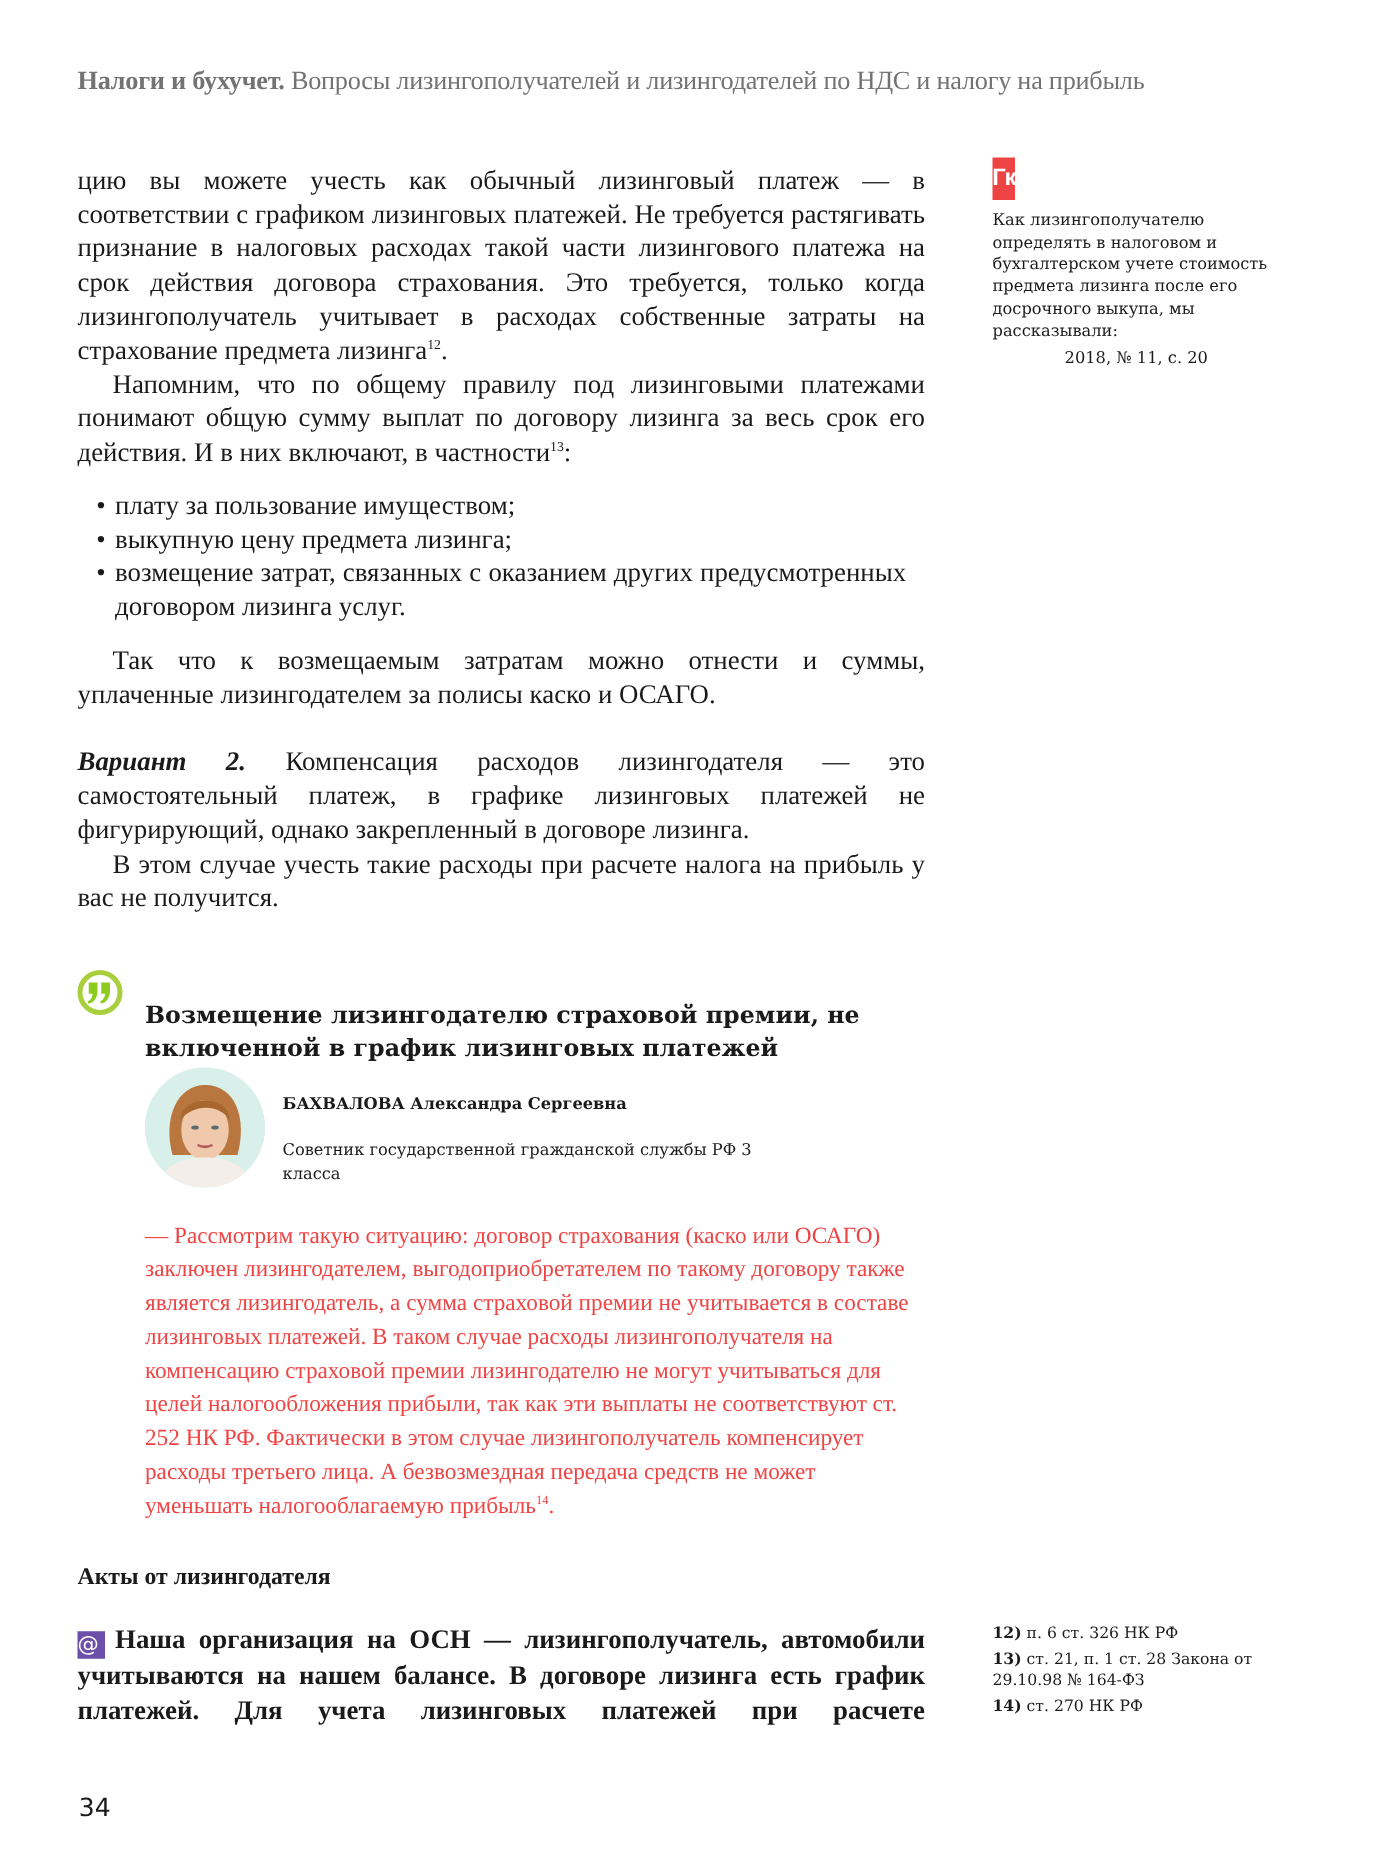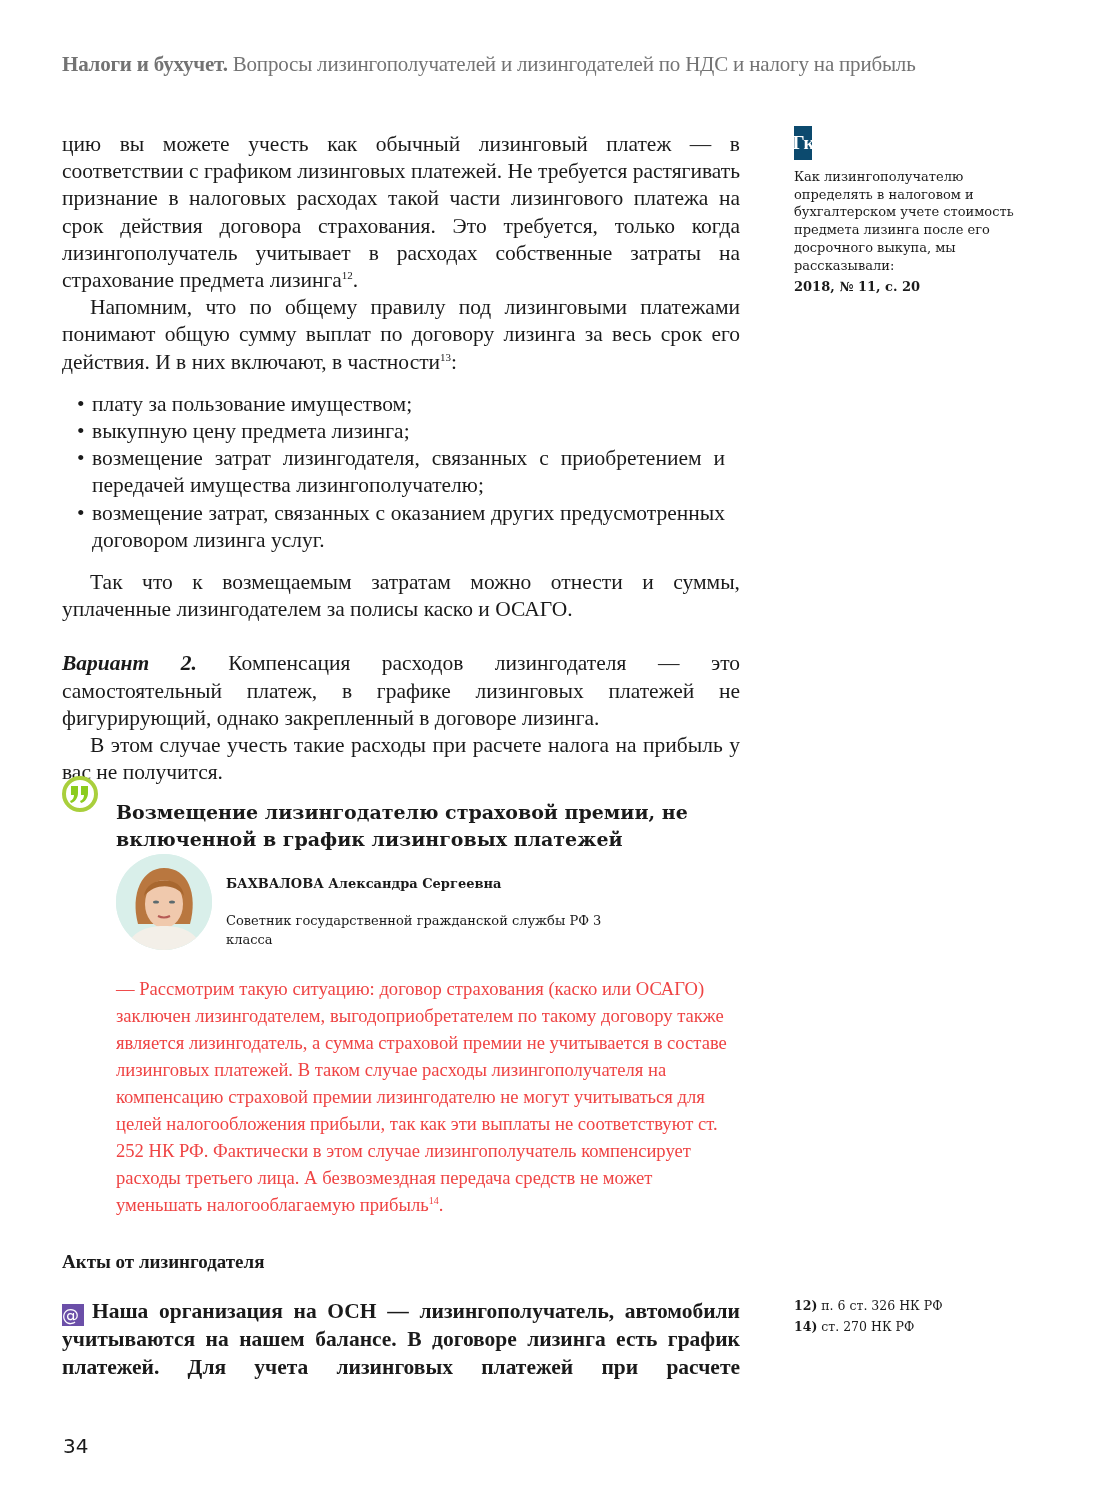--- a/index.html
+++ b/index.html
@@ -84,26 +84,26 @@
       text-align: center; vertical-align: -3px; margin-right: 8px;
       font-family: "DejaVu Sans", sans-serif; font-weight: normal;
     }
 
     .sidebar-note {
       position: absolute; left: 794px; top: 126px; width: 230px;
       font-family: "DejaVu Serif", serif; font-size: 13px; line-height: 17.7px;
       color: #1a1a1a;
     }
     .gk-icon {
-      width: 18px; height: 34px; background: #0c4a6e; margin-bottom: 8px;
+      width: 18px; height: 34px; background: #ef4444; margin-bottom: 8px;
       display: flex; align-items: center; justify-content: center;
-      color: #ffffff; font-family: Liberation Serif, serif; font-weight: bold;
+      color: #ffffff; font-family: Liberation Sans, sans-serif; font-weight: bold;
       font-size: 19px; letter-spacing: -1px;
     }
-    .sidebar-note .ref { font-weight: bold; margin-top: 4px; }
+    .sidebar-note .ref { font-weight: normal; margin-top: 4px; text-align: center; }
     .footnotes {
       position: absolute; left: 794px; top: 1297px; width: 230px;
       font-family: "DejaVu Serif", serif; font-size: 12.5px; line-height: 17.5px;
       color: #1a1a1a;
     }
     .footnotes .fn { margin-bottom: 3px; }
     .footnotes .num { font-weight: bold; }
     .page-number {
       position: absolute; left: 63px; top: 1434px;
       font-family: "DejaVu Sans", sans-serif; font-size: 20px; color: #1a1a1a;
@@ -116,21 +116,20 @@
   <span class="bold">Налоги и бухучет.</span>
   <span>Вопросы лизингополучателей и лизингодателей по НДС и налогу на прибыль</span>
 </div>
 
 <div class="main">
   <p><span>цию вы можете учесть как обычный лизинговый платеж — в соответствии с графиком лизинговых платежей. Не требуется растягивать признание в налоговых расходах такой части лизингового платежа на срок действия договора страхования. Это требуется, только когда лизингополучатель учитывает в расходах собственные затраты на страхование предмета лизинга</span><sup>12</sup><span>.</span></p>
   <p class="indent"><span>Напомним, что по общему правилу под лизинговыми платежами понимают общую сумму выплат по договору лизинга за весь срок его действия. И в них включают, в частности</span><sup>13</sup><span>:</span></p>
   <ul class="bullets">
     <li>плату за пользование имуществом;</li>
     <li>выкупную цену предмета лизинга;</li>
-    <li>возмещение затрат лизингодателя, связанных с приобретением и передачей имущества лизингополучателю;</li>
     <li>возмещение затрат, связанных с оказанием других предусмотренных договором лизинга услуг.</li>
   </ul>
   <p class="indent">Так что к возмещаемым затратам можно отнести и суммы, уплаченные лизингодателем за полисы каско и ОСАГО.</p>
   <div class="gap"></div>
   <p><span class="italic-bold">Вариант 2.</span><span> Компенсация расходов лизингодателя — это самостоятельный платеж, в графике лизинговых платежей не фигурирующий, однако закрепленный в договоре лизинга.</span></p>
   <p class="indent">В этом случае учесть такие расходы при расчете налога на прибыль у вас не получится.</p>
 </div>
 
 <div class="quote-block">
   <div class="quote-icon">
@@ -166,16 +165,17 @@
 <div class="question"><span class="at-icon">@</span><span>Наша организация на ОСН — лизингополучатель, автомобили учитываются на нашем балансе. В договоре лизинга есть график платежей. Для учета лизинговых платежей при расчете</span></div>
 
 <div class="sidebar-note">
   <div class="gk-icon">Гк</div>
   <div>Как лизингополучателю определять в налоговом и бухгалтерском учете стоимость предмета лизинга после его досрочного выкупа, мы рассказывали:</div>
   <div class="ref">2018, № 11, с. 20</div>
 </div>
 
 <div class="footnotes">
   <div class="fn"><span class="num">12)</span><span> п. 6 ст. 326 НК РФ</span></div>
+  <div class="fn"><span class="num">13)</span><span> ст. 21, п. 1 ст. 28 Закона от 29.10.98 № 164-ФЗ</span></div>
   <div class="fn"><span class="num">14)</span><span> ст. 270 НК РФ</span></div>
 </div>
 
 <div class="page-number">34</div>
 
 </body></html>

